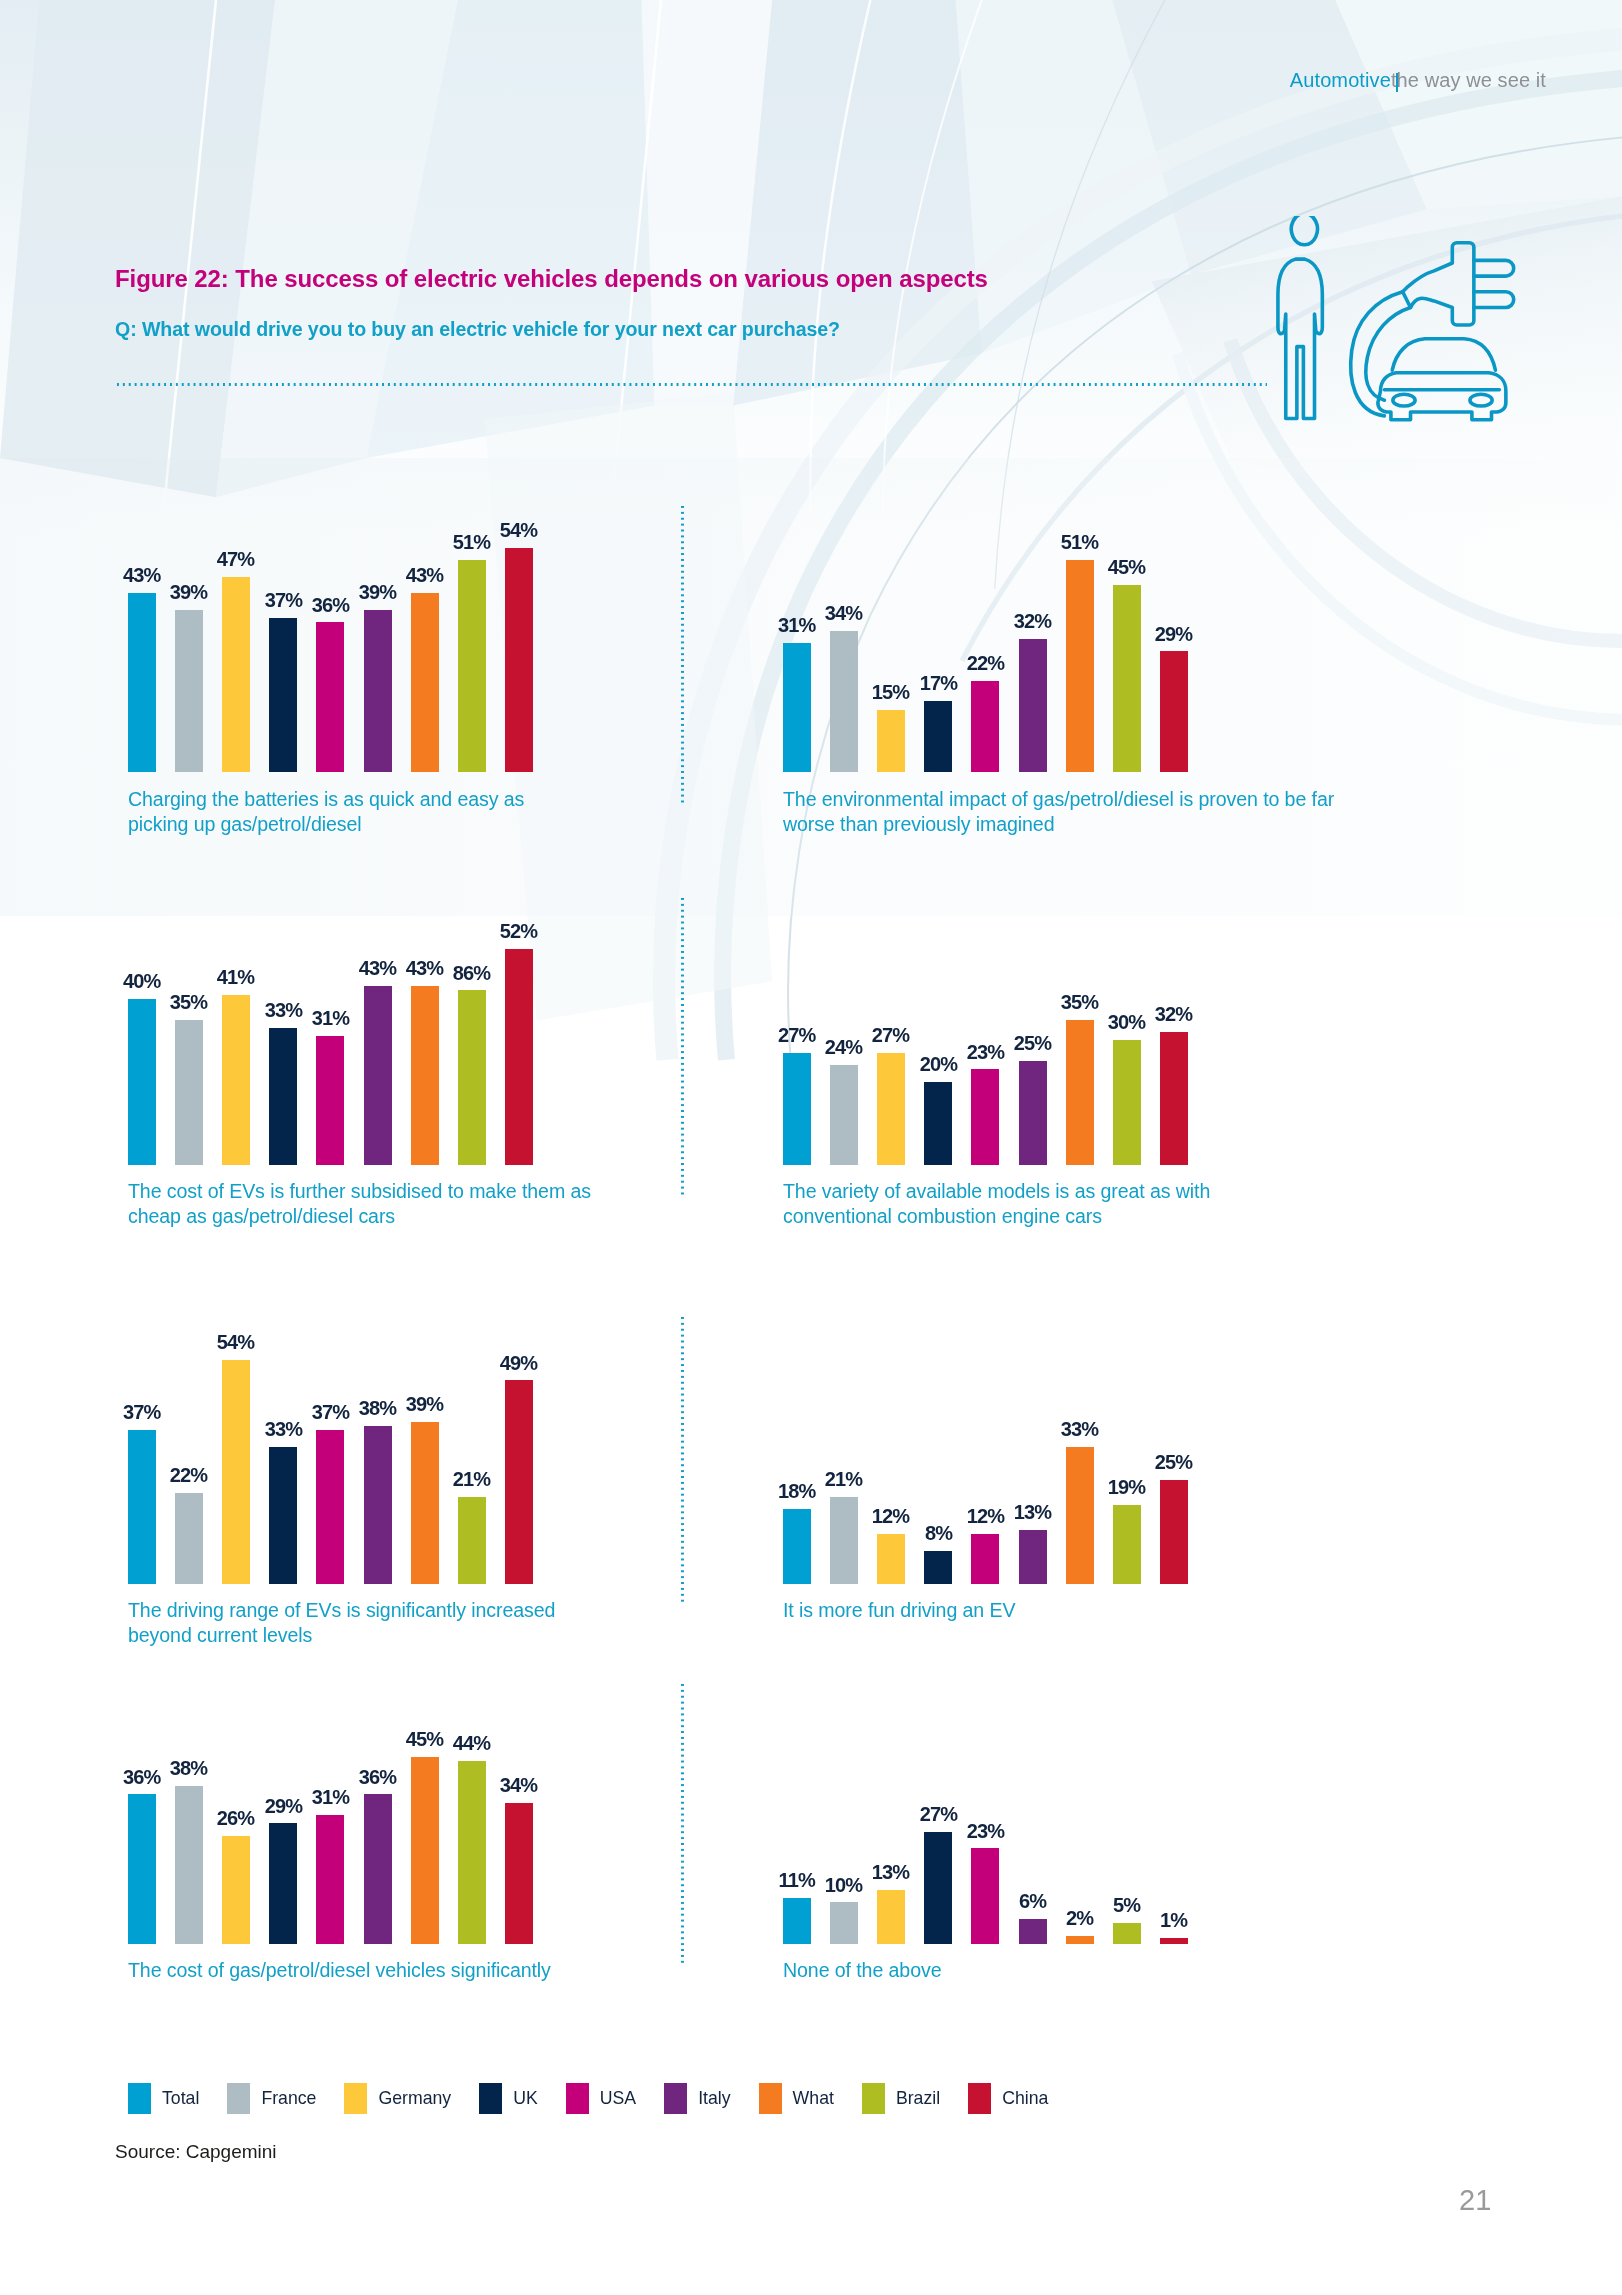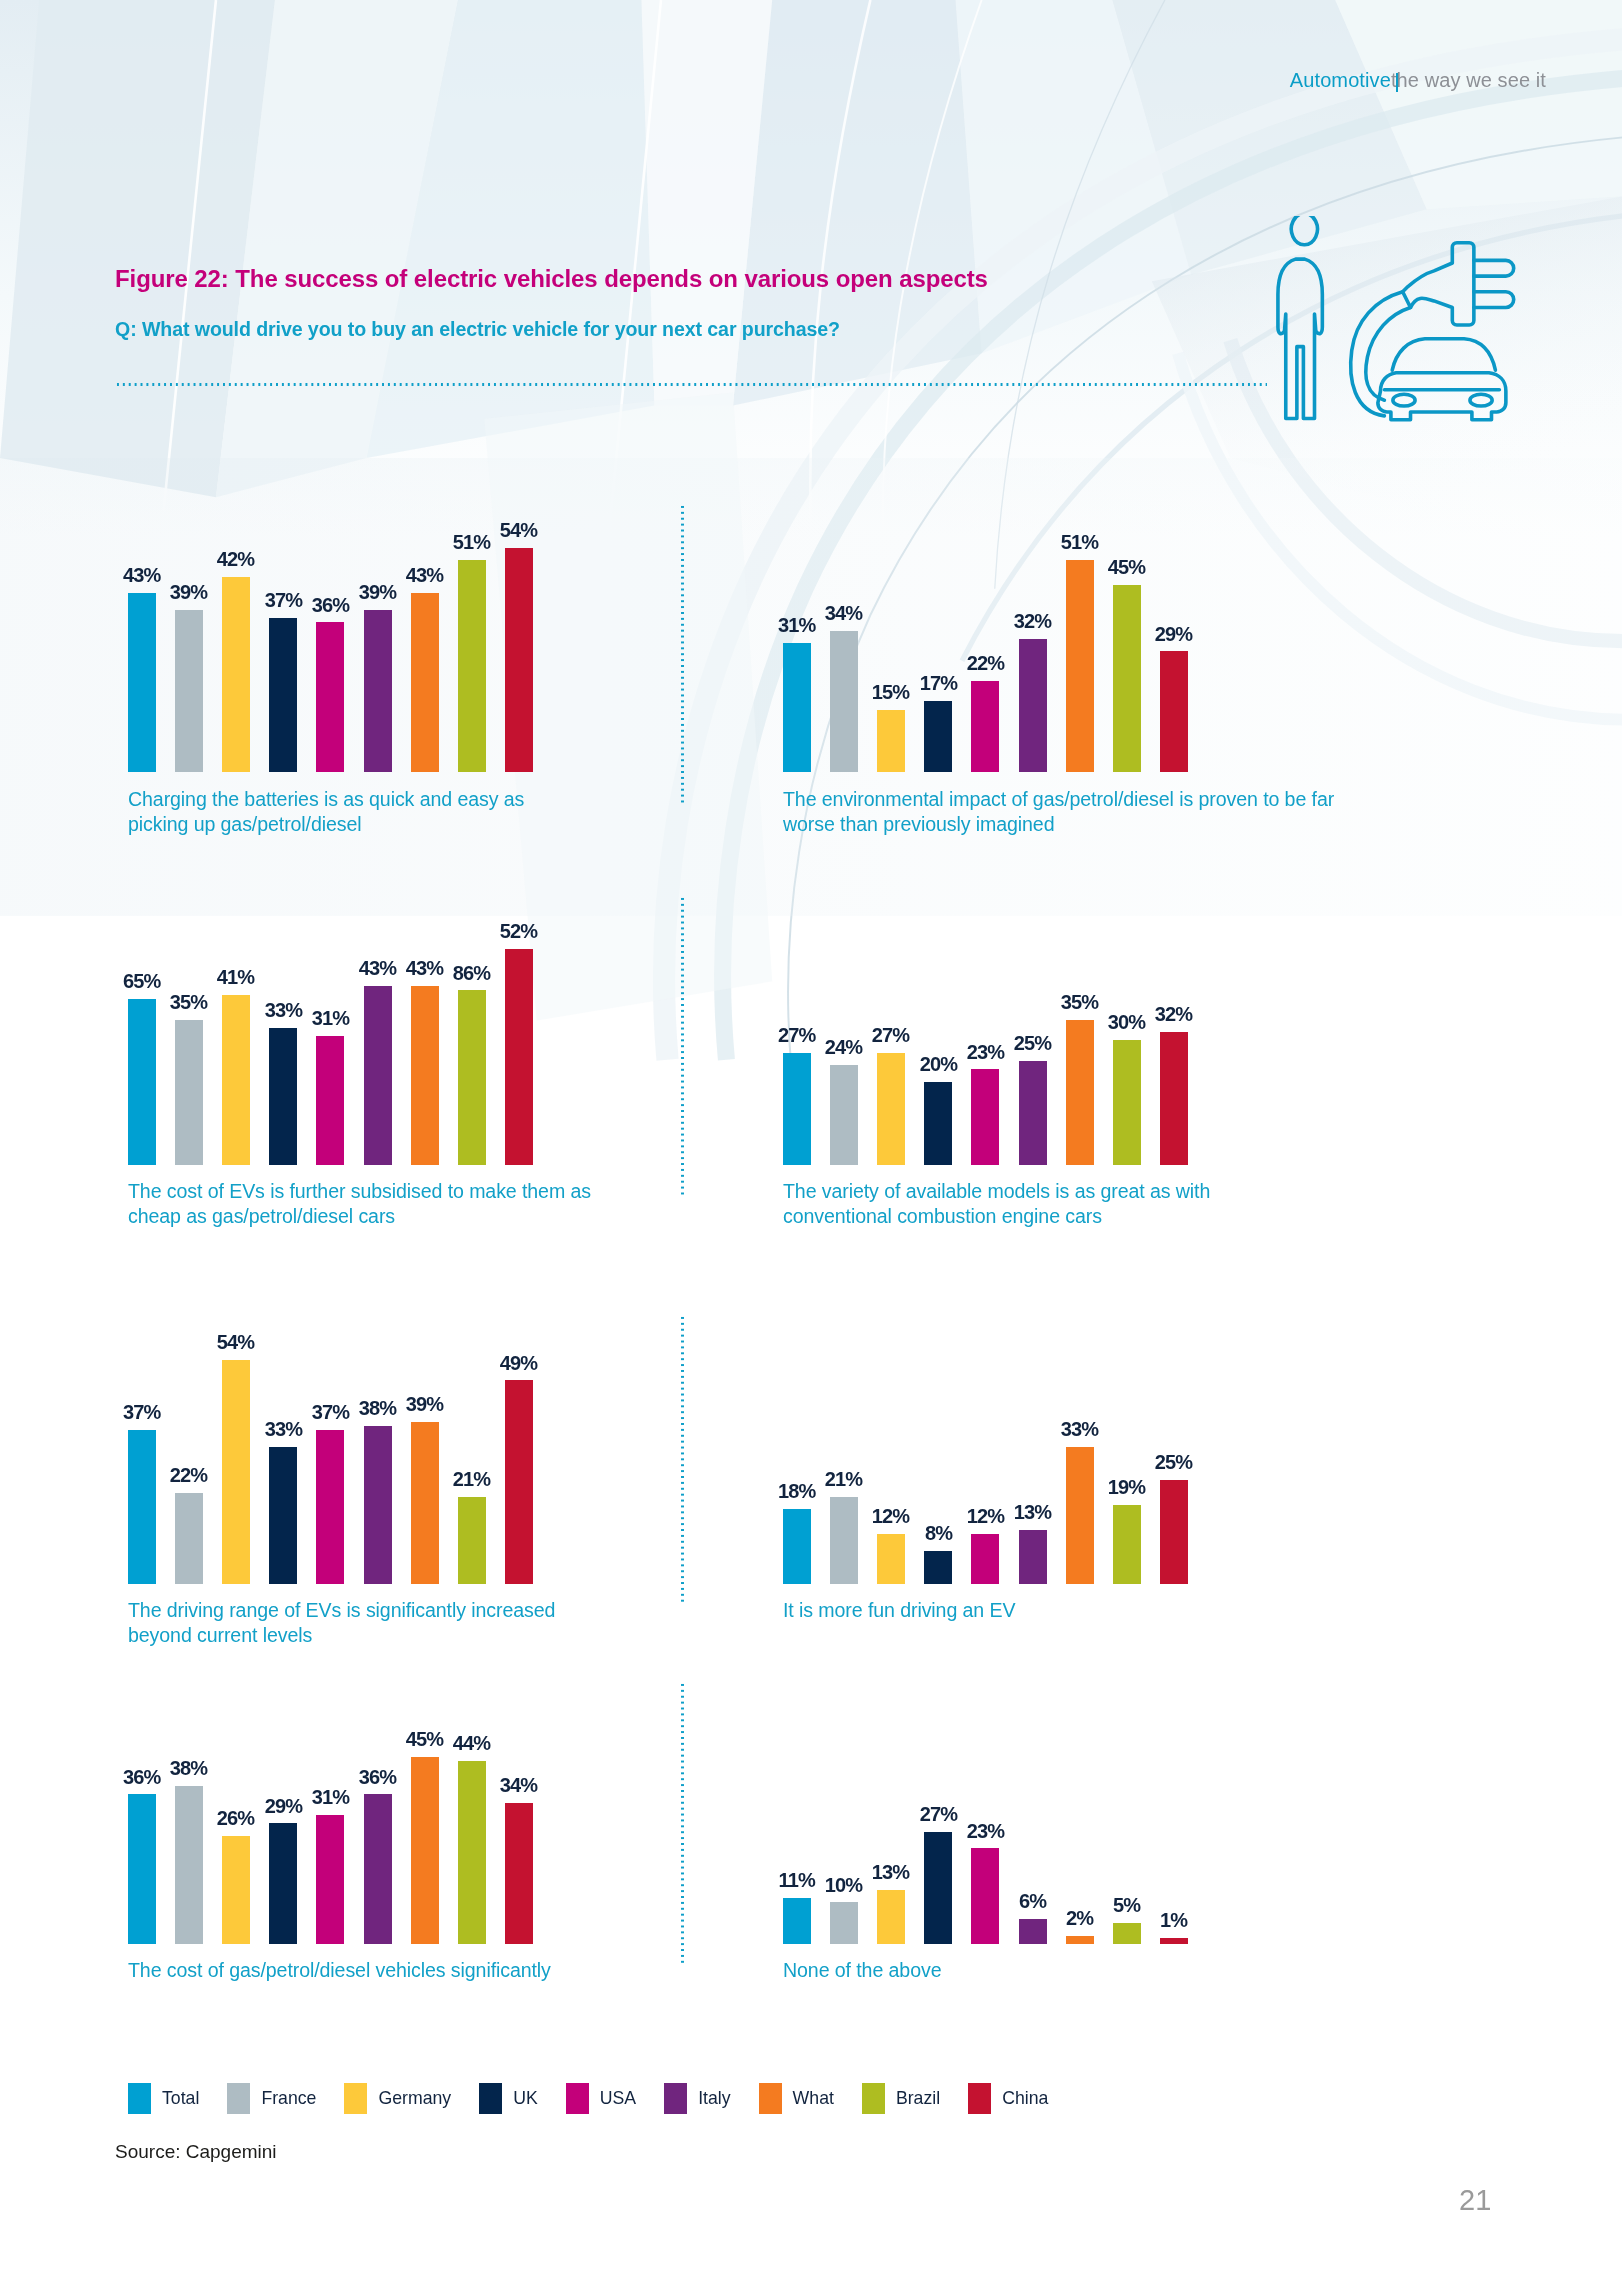--- a/index.html
+++ b/index.html
@@ -143,21 +143,21 @@
 </div>
 
 <div id="grid">
     <div class="panel" style="left: 128px; top: 0px;">
       <div class="plot" style="position: absolute; left: 0px; top: 497px; width: 424px; height: 275px;">
         <div class="bar" style="left: 0px; height: 179px; background: rgb(0, 160, 210);"></div>
         <div class="vlabel" style="left: -9.8px; width: 47px; bottom: 185px;">43%</div>
         <div class="bar" style="left: 47px; height: 162px; background: rgb(174, 188, 195);"></div>
         <div class="vlabel" style="left: 37px; width: 47px; bottom: 168px;">39%</div>
         <div class="bar" style="left: 94px; height: 195px; background: rgb(253, 201, 58);"></div>
-        <div class="vlabel" style="left: 84px; width: 47px; bottom: 201px;">42%</div>
+        <div class="vlabel" style="left: 84px; width: 47px; bottom: 201px;">47%</div>
         <div class="bar" style="left: 141px; height: 154px; background: rgb(3, 37, 76);"></div>
         <div class="vlabel" style="left: 132px; width: 47px; bottom: 160px;">37%</div>
         <div class="bar" style="left: 188px; height: 150px; background: rgb(195, 0, 122);"></div>
         <div class="vlabel" style="left: 179px; width: 47px; bottom: 155px;">36%</div>
         <div class="bar" style="left: 236px; height: 162px; background: rgb(112, 37, 126);"></div>
         <div class="vlabel" style="left: 226px; width: 47px; bottom: 168px;">39%</div>
         <div class="bar" style="left: 283px; height: 179px; background: rgb(244, 123, 32);"></div>
         <div class="vlabel" style="left: 273px; width: 47px; bottom: 185px;">43%</div>
         <div class="bar" style="left: 330px; height: 212px; background: rgb(174, 189, 33);"></div>
         <div class="vlabel" style="left: 320px; width: 47px; bottom: 218px;">51%</div>
@@ -185,21 +185,21 @@
         <div class="bar" style="left: 330px; height: 187px; background: rgb(174, 189, 33);"></div>
         <div class="vlabel" style="left: 320px; width: 47px; bottom: 193px;">45%</div>
         <div class="bar" style="left: 377px; height: 121px; background: rgb(196, 18, 48);"></div>
         <div class="vlabel" style="left: 367px; width: 47px; bottom: 126px;">29%</div>
       </div>
       <div class="caption" style="left: 0px; top: 787px; width: 556px;">The environmental impact of gas/petrol/diesel is proven to be far worse than previously imagined</div>
     </div>
     <div class="panel" style="left: 128px; top: 0px;">
       <div class="plot" style="position: absolute; left: 0px; top: 890px; width: 424px; height: 275px;">
         <div class="bar" style="left: 0px; height: 166px; background: rgb(0, 160, 210);"></div>
-        <div class="vlabel" style="left: -9.8px; width: 47px; bottom: 172px;">65%</div>
+        <div class="vlabel" style="left: -9.8px; width: 47px; bottom: 172px;">40%</div>
         <div class="bar" style="left: 47px; height: 145px; background: rgb(174, 188, 195);"></div>
         <div class="vlabel" style="left: 37px; width: 47px; bottom: 151px;">35%</div>
         <div class="bar" style="left: 94px; height: 170px; background: rgb(253, 201, 58);"></div>
         <div class="vlabel" style="left: 84px; width: 47px; bottom: 176px;">41%</div>
         <div class="bar" style="left: 141px; height: 137px; background: rgb(3, 37, 76);"></div>
         <div class="vlabel" style="left: 132px; width: 47px; bottom: 143px;">33%</div>
         <div class="bar" style="left: 188px; height: 129px; background: rgb(195, 0, 122);"></div>
         <div class="vlabel" style="left: 179px; width: 47px; bottom: 135px;">31%</div>
         <div class="bar" style="left: 236px; height: 179px; background: rgb(112, 37, 126);"></div>
         <div class="vlabel" style="left: 226px; width: 47px; bottom: 185px;">43%</div>

